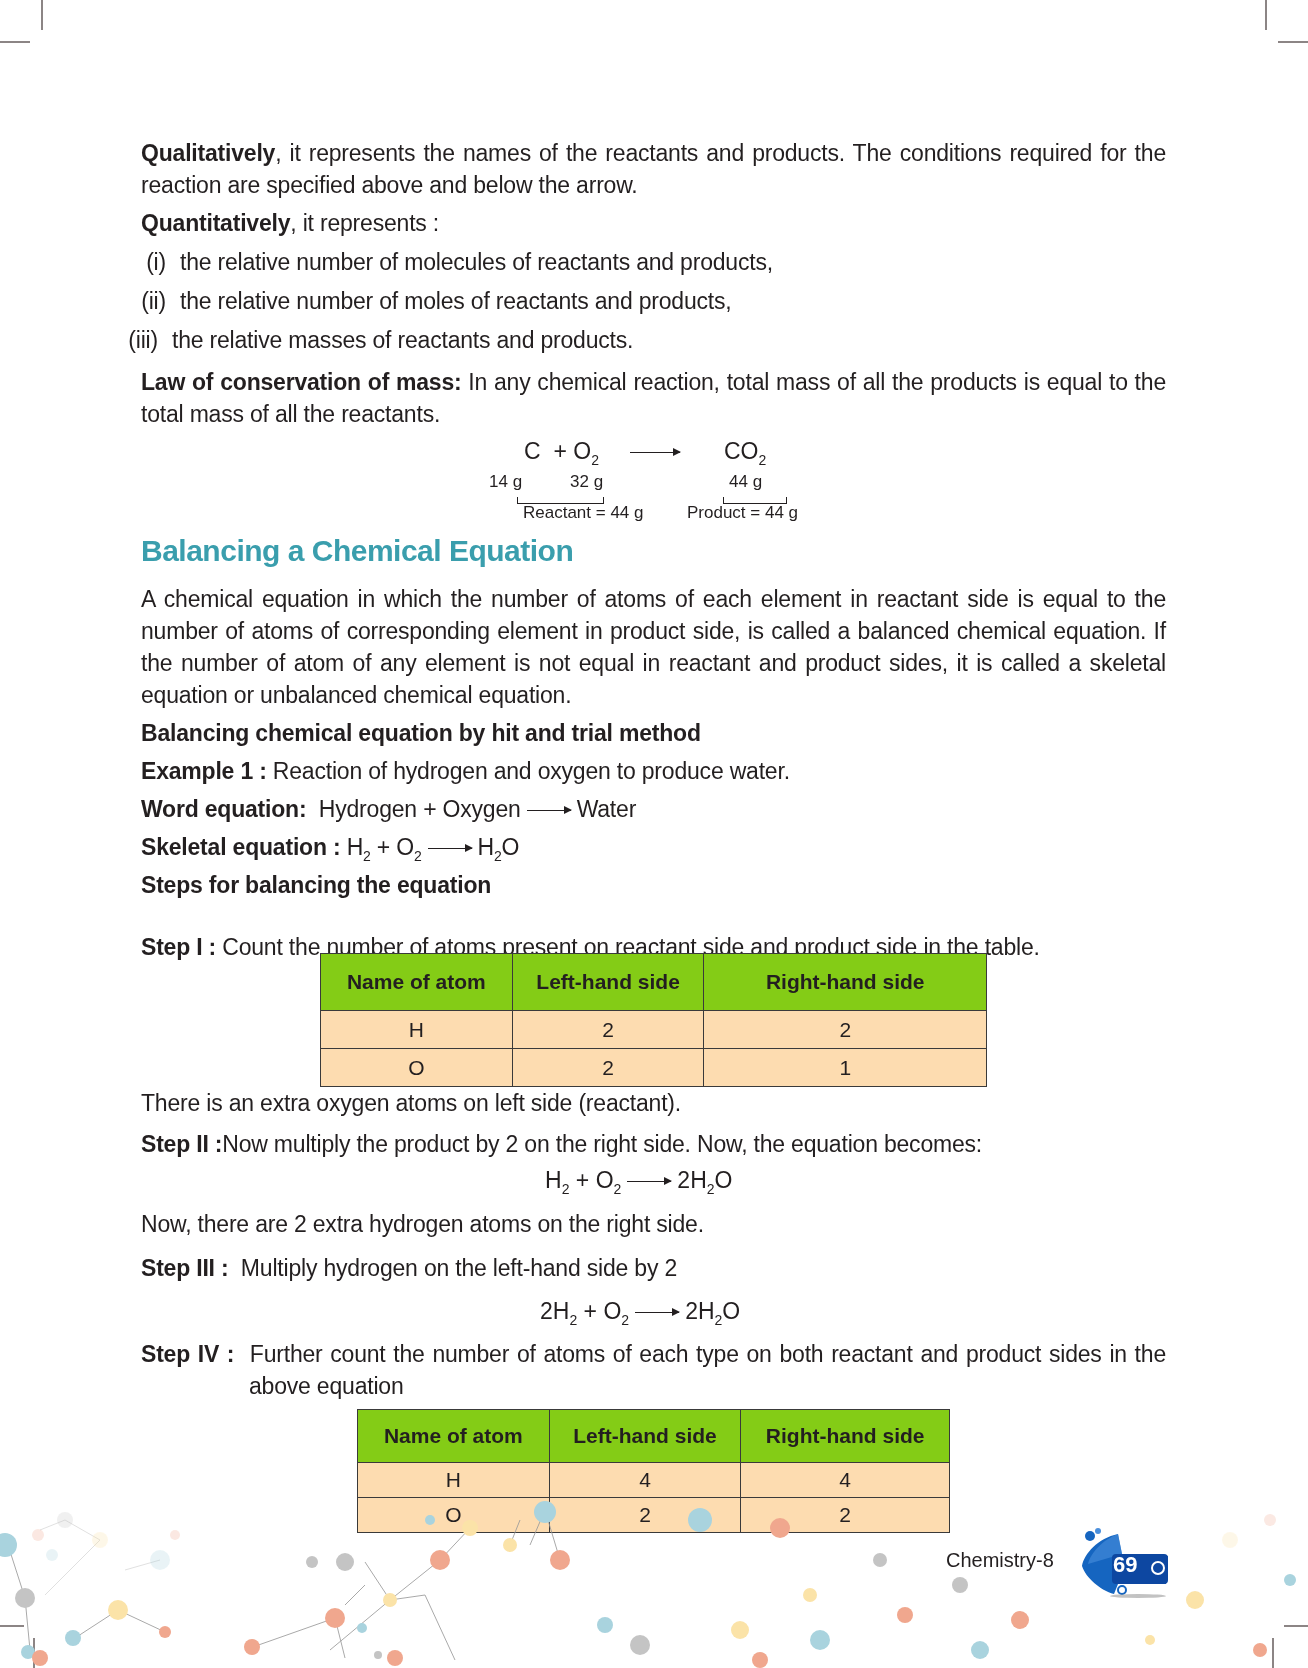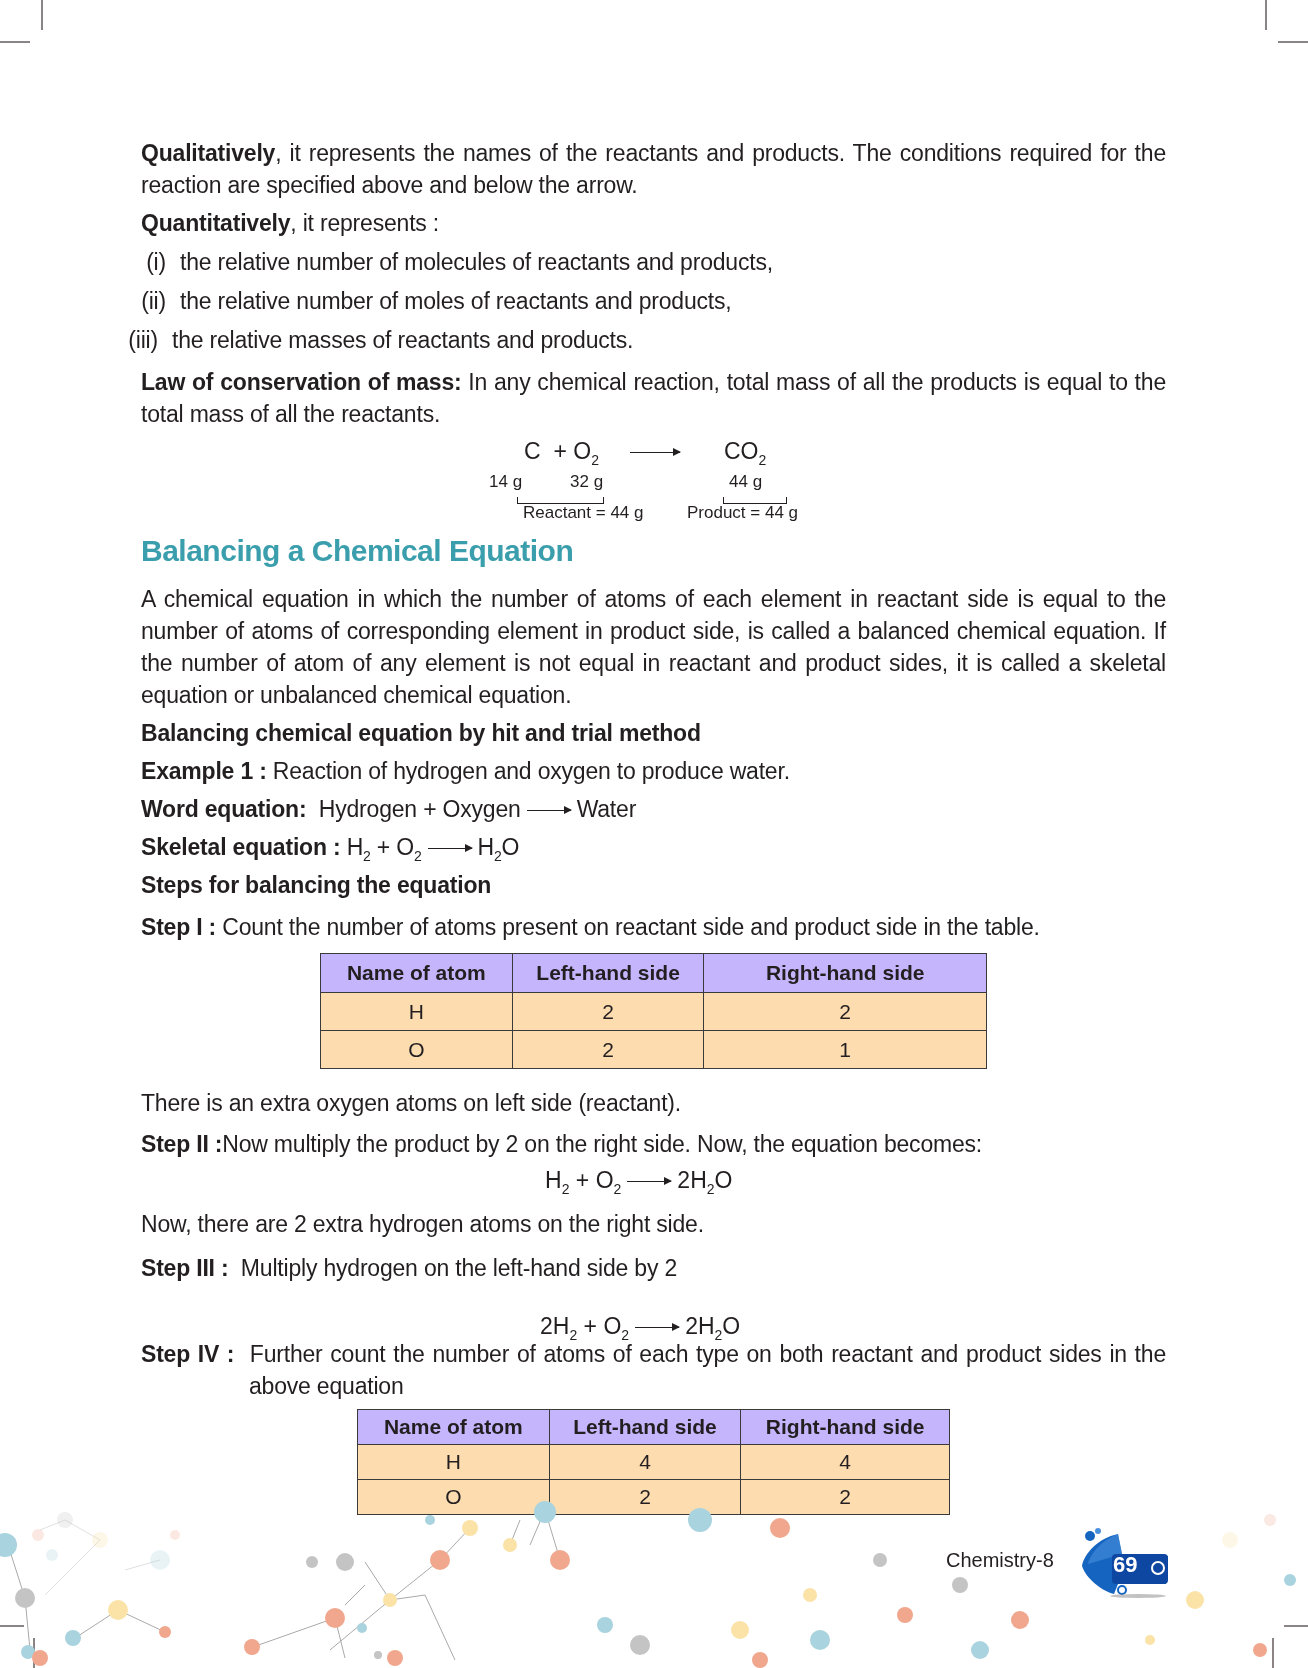--- a/index.html
+++ b/index.html
@@ -11,21 +11,21 @@
   b{font-weight:bold;}
   .list-num{display:inline-block;width:56px;text-align:right;margin-right:14px;}
   .heading{position:absolute;left:141px;top:534px;font-size:30px;font-weight:bold;color:#3a9ead;letter-spacing:-0.5px;}
   .eq{position:absolute;font-size:23px;line-height:30px;white-space:nowrap;}
   .eq sub{font-size:14px;vertical-align:-6px;}
   .arrow{display:inline-block;width:44px;height:1px;background:#231f20;position:relative;vertical-align:middle;margin:0 6px;}
   .arrow::after{content:"";position:absolute;right:-1px;top:-4px;border-left:8px solid #231f20;border-top:4.5px solid transparent;border-bottom:4.5px solid transparent;}
   .mass{position:absolute;font-size:17px;white-space:nowrap;}
   .bracket{position:absolute;height:6px;border:1px solid #231f20;border-top:none;}
   table.atoms{position:absolute;border-collapse:collapse;font-size:21px;}
-  table.atoms th{background:#c4b5fd;font-weight:bold;border:1.5px solid #3a3a3a;height:38px;padding:0;}
+  table.atoms th{background:#84cc16;font-weight:bold;border:1.5px solid #3a3a3a;height:38px;padding:9px;}
   table.atoms td{background:#fddcb0;border:1.5px solid #3a3a3a;text-align:center;height:37px;padding:0;}
   .footer-title{position:absolute;left:946px;top:1549px;font-size:20px;color:#231f20;}
   .badge{position:absolute;left:1078px;top:1528px;width:92px;height:72px;}
   .badge-num{position:absolute;left:1113px;top:1552px;font-size:22px;font-weight:bold;color:#ffffff;}
   .deco{position:absolute;left:0;top:1500px;width:1308px;height:168px;}
 </style>
 </head>
 <body>
 
 <div class="crop" style="left:41px;top:0;width:2px;height:30px;"></div>
@@ -85,21 +85,21 @@
 <div class="txt" style="top:793px;">
   <b>Word equation:</b>&nbsp;
   <span>Hydrogen + Oxygen</span><span class="arrow"></span><span>Water</span>
 </div>
 <div class="txt eqline" style="top:831px;">
   <b>Skeletal equation :</b>
   <span style="white-space:nowrap;"><span>H</span><sub style="font-size:14px;vertical-align:-6px;">2</sub> <span>+</span> <span>O</span><sub style="font-size:14px;vertical-align:-6px;">2</sub><span class="arrow"></span><span>H</span><sub style="font-size:14px;vertical-align:-6px;">2</sub><span>O</span></span>
 </div>
 <div class="txt" style="top:869px;"><b>Steps for balancing the equation</b></div>
 
-<div class="txt" style="top:911px;">
+<div class="txt" style="top:931px;">
   <b>Step I :</b>&nbsp;<span>Count the number of atoms present on reactant side and product side in the table.</span>
 </div>
 
 <table class="atoms" style="left:320px;top:953px;width:667px;">
   <colgroup>
       <col style="width:192px">
       <col style="width:192px">
       <col style="width:283px">
     </colgroup>
   <tbody>
@@ -125,21 +125,21 @@
 <div class="txt" style="top:1128px;">
   <b>Step II :</b><span>Now multiply the product by 2 on the right side. Now, the equation becomes:</span>
 </div>
 <div class="eq" style="left:545px;top:1165px;">
   <span>H</span><sub>2</sub> <span>+</span> <span>O</span><sub>2</sub><span class="arrow"></span><span>2</span><span>H</span><sub>2</sub><span>O</span>
 </div>
 <div class="txt" style="top:1208px;">Now, there are 2 extra hydrogen atoms on the right side.</div>
 <div class="txt" style="top:1252px;">
   <b>Step III :</b>&nbsp;&nbsp;<span>Multiply hydrogen on the left-hand side by 2</span>
 </div>
-<div class="eq" style="left:540px;top:1296px;margin-top:15px;">
+<div class="eq" style="left:540px;top:1296px;">
   <span>2</span><span>H</span><sub>2</sub> <span>+</span> <span>O</span><sub>2</sub><span class="arrow"></span><span>2</span><span>H</span><sub>2</sub><span>O</span>
 </div>
 <div class="txt" style="top:1338px;padding-left:108px;text-indent:-108px;width:917px;text-align:justify;">
   <b>Step IV :</b>&nbsp;&nbsp;<span>Further count the number of atoms of each type on both reactant and product sides in the above equation</span>
 </div>
 
 <table class="atoms" style="left:357px;top:1409px;width:593px;">
   <colgroup>
       <col style="width:192px">
       <col style="width:192px">

